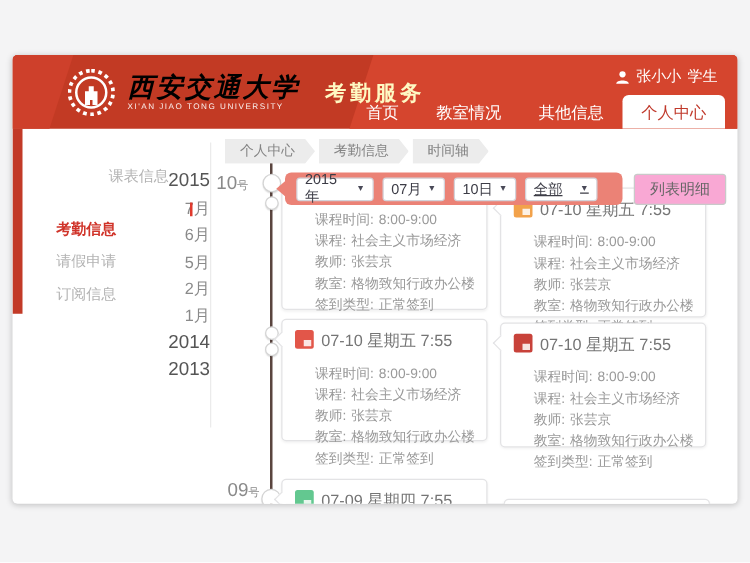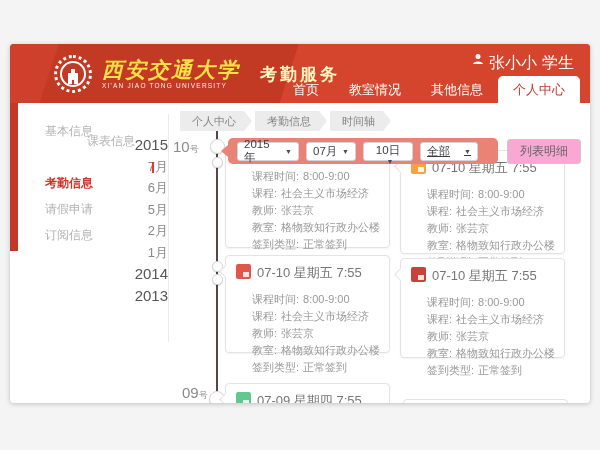--- a/index.html
+++ b/index.html
@@ -9,24 +9,24 @@
           border-radius:4px;box-shadow:0 1px 5px rgba(0,0,0,.22);overflow:hidden;}
   
   .hdr{position:absolute;left:0;top:0;width:100%;height:59px;background:#c23a24;overflow:hidden;}
   .hdr .diag-a{position:absolute;left:278px;top:-12px;width:420px;height:90px;background:#d5452e;transform:skewX(-18deg);}
   .hdr .diag-b{position:absolute;left:-62px;top:-12px;width:100px;height:90px;background:#cf402a8;background:#ce402b;transform:skewX(-18deg);}
   .logo-row{position:absolute;left:44px;top:7px;height:46px;display:flex;align-items:center;gap:10px;z-index:2;}
   .logo-ring{width:38px;height:38px;border-radius:50%;border:3px dotted #fff;box-sizing:border-box;position:relative;flex:0 0 auto;}
   .logo-ring::before{content:"";position:absolute;left:3px;top:3px;width:26px;height:26px;border:2px solid #fff;border-radius:50%;box-sizing:border-box;}
   .logo-ring::after{content:"";position:absolute;left:14px;top:11px;width:4px;height:11px;background:#fff;box-shadow:-3px 4px 0 0 #fff,3px 4px 0 0 #fff;}
   .uni-cn{font-family:"DejaVu Serif","Liberation Serif",serif;font-style:italic;font-weight:bold;
-          color:#fde047;font-size:21px;letter-spacing:2px;line-height:22px;white-space:nowrap;}
+          color:#000000;font-size:21px;letter-spacing:2px;line-height:22px;white-space:nowrap;}
   .uni-en{color:#fff;font-size:6.5px;letter-spacing:1.2px;opacity:.92;margin-top:1px;white-space:nowrap;}
   .app-title{color:#fef9c3;font-size:17px;font-weight:bold;letter-spacing:3px;margin-left:10px;white-space:nowrap;}
-  .user{position:absolute;right:16px;top:9px;display:flex;gap:5px;color:#fff;font-size:16px;z-index:3;cursor:pointer;}
+  .user{position:absolute;right:16px;top:9px;display:flex;align-items:center;gap:5px;color:#fff;font-size:12px;z-index:3;cursor:pointer;}
   .nav{position:absolute;right:10px;bottom:0;display:flex;align-items:flex-end;z-index:3;}
   .nav-item{height:27px;line-height:27px;padding:0 15px;color:#fff;font-size:13px;cursor:pointer;white-space:nowrap;}
   .nav-item.active{background:#fff;color:#c0392b;border-radius:5px 5px 0 0;}
   .left-ribbon{position:absolute;left:0;top:59px;width:8px;height:148px;background:#c23a27;}
   
   .side-item{position:absolute;left:35px;width:90px;height:26px;line-height:26px;font-size:12px;color:#b3b3b3;cursor:pointer;white-space:nowrap;}
   .side-item.active{color:#d0342a;font-weight:bold;}
   
   .crumbs{position:absolute;left:170px;top:67px;display:flex;gap:3px;z-index:4;}
   .crumb{height:20px;line-height:20px;padding:0 16px 0 12px;background:#ececec;color:#848484;font-size:11px;cursor:pointer;white-space:nowrap;
@@ -42,21 +42,21 @@
   .day-label{position:absolute;font-size:15px;color:#8a8a8a;white-space:nowrap;}
   .day-label .suf{font-size:9px;}
   
   .filterbar{position:absolute;left:218px;top:94px;width:270px;height:26px;background:#eb8276;border-radius:5px;
              display:flex;align-items:center;gap:7px;padding:0 9px;box-sizing:border-box;z-index:6;}
   .filterbar::before{content:"";position:absolute;left:-7px;top:7px;width:0;height:0;
              border-top:6px solid transparent;border-bottom:6px solid transparent;border-right:7px solid #eb8276;}
   .dd{height:19px;background:#fff;border:1px solid #d3d3da;border-radius:3px;display:flex;align-items:center;
       justify-content:space-between;padding:0 6px;font-size:11.5px;color:#3c3c46;box-sizing:border-box;cursor:pointer;}
   .dd .car{font-size:7px;color:#4a4a58;margin-left:4px;}
-  .dd.w1{width:62px;}.dd.w2{width:50px;}.dd.w3{width:50px;flex-direction:column;}.dd.w4{width:58px;text-decoration:underline;}
+  .dd.w1{width:62px;}.dd.w2{width:50px;}.dd.w3{width:50px;}.dd.w4{width:58px;text-decoration:underline;}
   .list-btn{position:absolute;left:497px;top:95px;width:72px;height:23px;background:#f9a8d4;border:1px solid #c9c9c9;
             border-radius:3px;font-size:12px;color:#666;display:flex;align-items:center;justify-content:center;cursor:pointer;z-index:6;}
   
   .card{position:absolute;width:165px;background:#fff;border:1px solid #e3e3e5;border-radius:4px;
         box-shadow:0 1px 2px rgba(0,0,0,.05);box-sizing:border-box;z-index:2;}
   .card .tail{position:absolute;left:-5px;top:11px;width:8px;height:8px;background:#fff;transform:rotate(45deg);
         border-left:1px solid #e3e3e5;border-bottom:1px solid #e3e3e5;}
   .card-hd{display:flex;gap:6px;padding:8px 10px 0 10px;}
   .st-icon{width:15px;height:15px;border-radius:2px;position:relative;flex:0 0 auto;}
   .st-icon::after{content:"";position:absolute;right:2px;bottom:2px;width:6px;height:5px;background:rgba(255,255,255,.85);}
@@ -97,21 +97,20 @@
       </div>
       <div class="nav">
         <div class="nav-item">首页</div>
         <div class="nav-item">教室情况</div>
         <div class="nav-item">其他信息</div>
         <div class="nav-item active">个人中心</div>
       </div>
     </div>
     <div class="left-ribbon"></div>
 
-    <div class="side-item" style="top:74px;">基本信息</div>
     <div class="side-item" style="top:84px;text-align:right;">课表信息</div>
     <div class="side-item active" style="top:126px;">考勤信息</div>
     <div class="side-item" style="top:152px;">请假申请</div>
     <div class="side-item" style="top:178px;">订阅信息</div>
 
     <div class="crumbs">
       <div class="crumb">个人中心</div>
       <div class="crumb">考勤信息</div>
       <div class="crumb">时间轴</div>
     </div>

